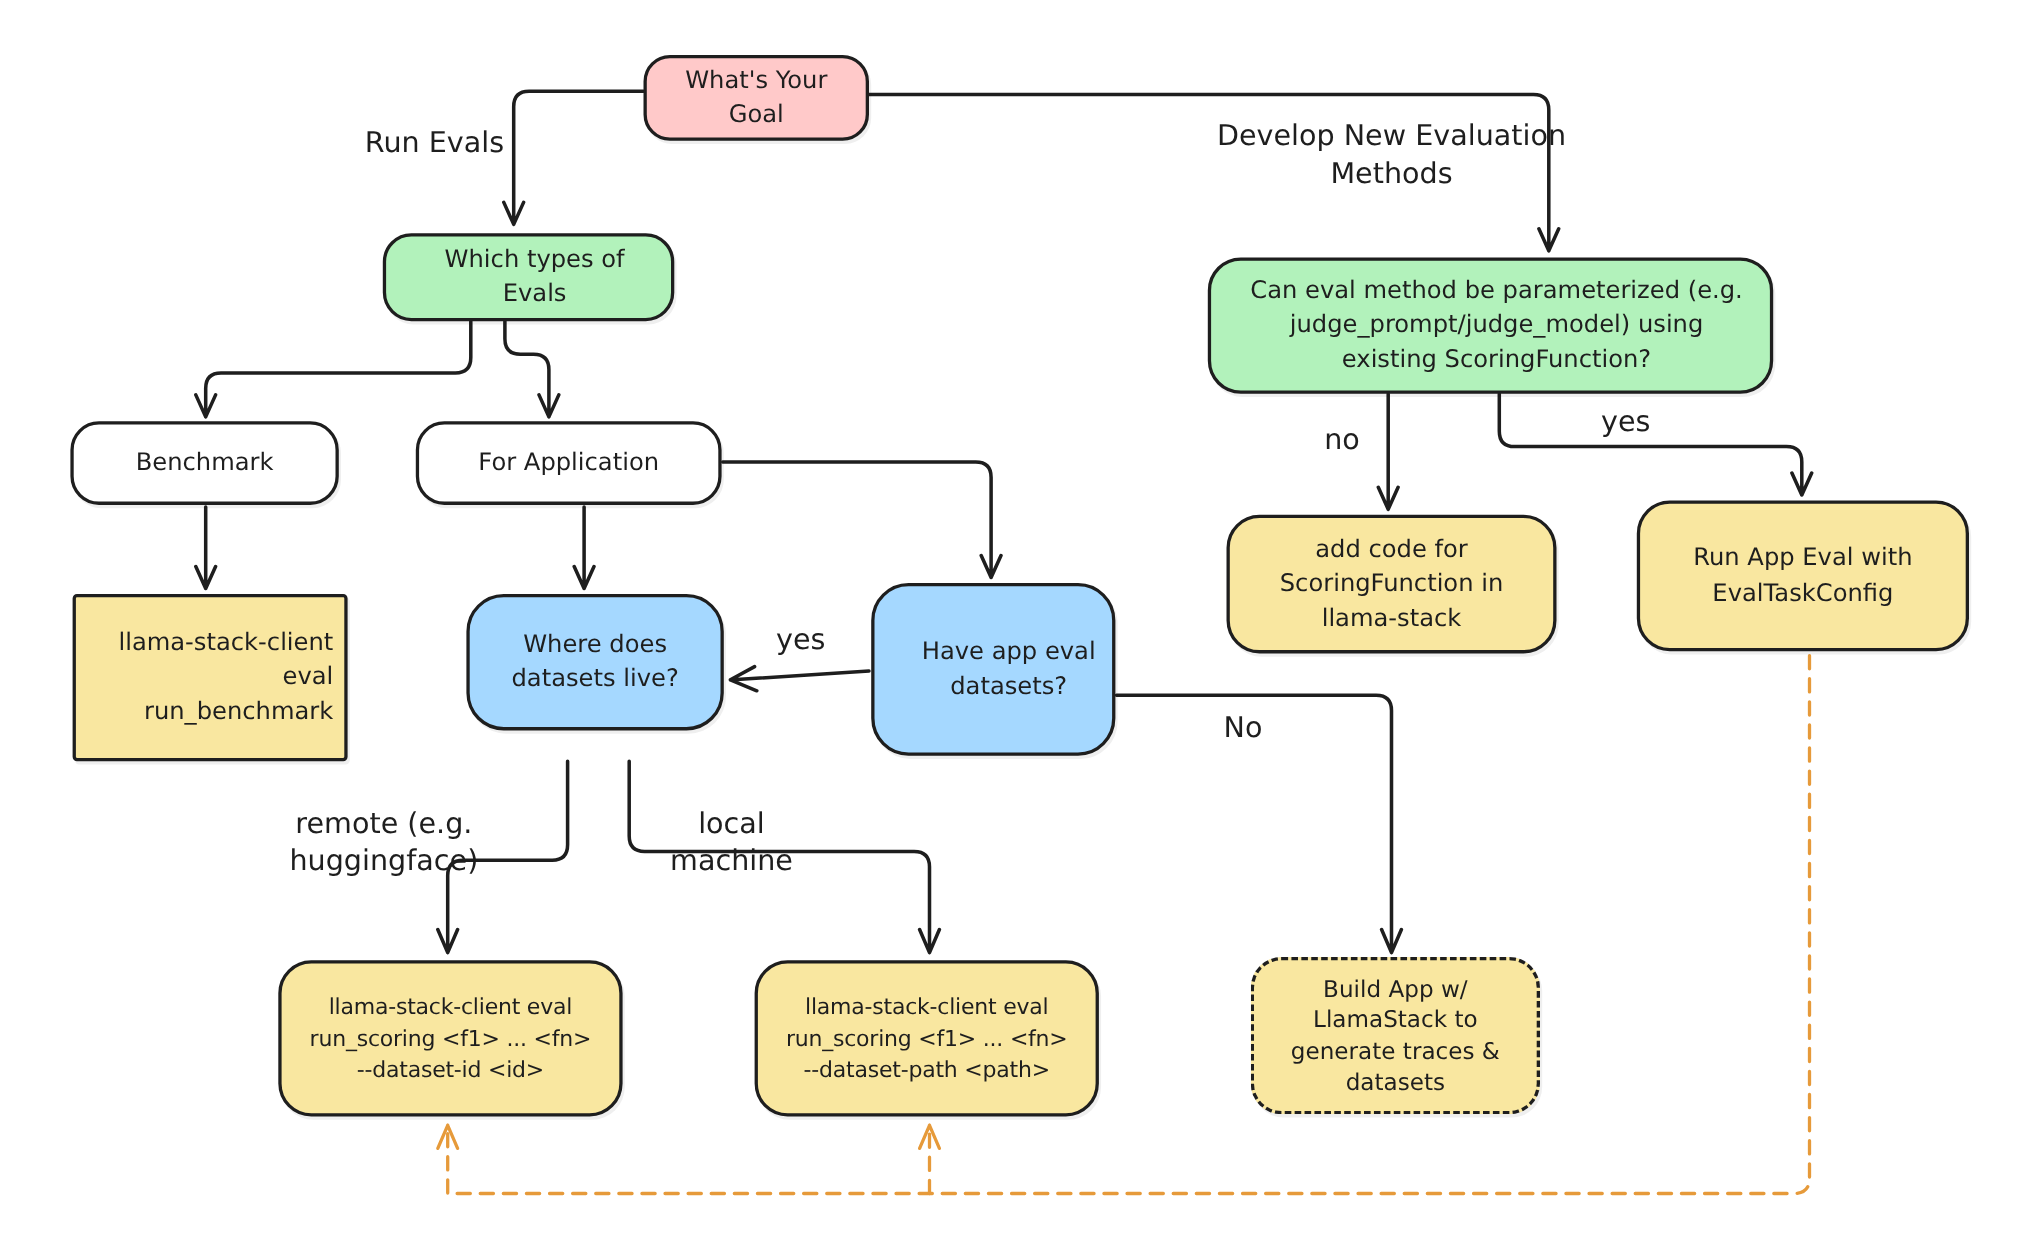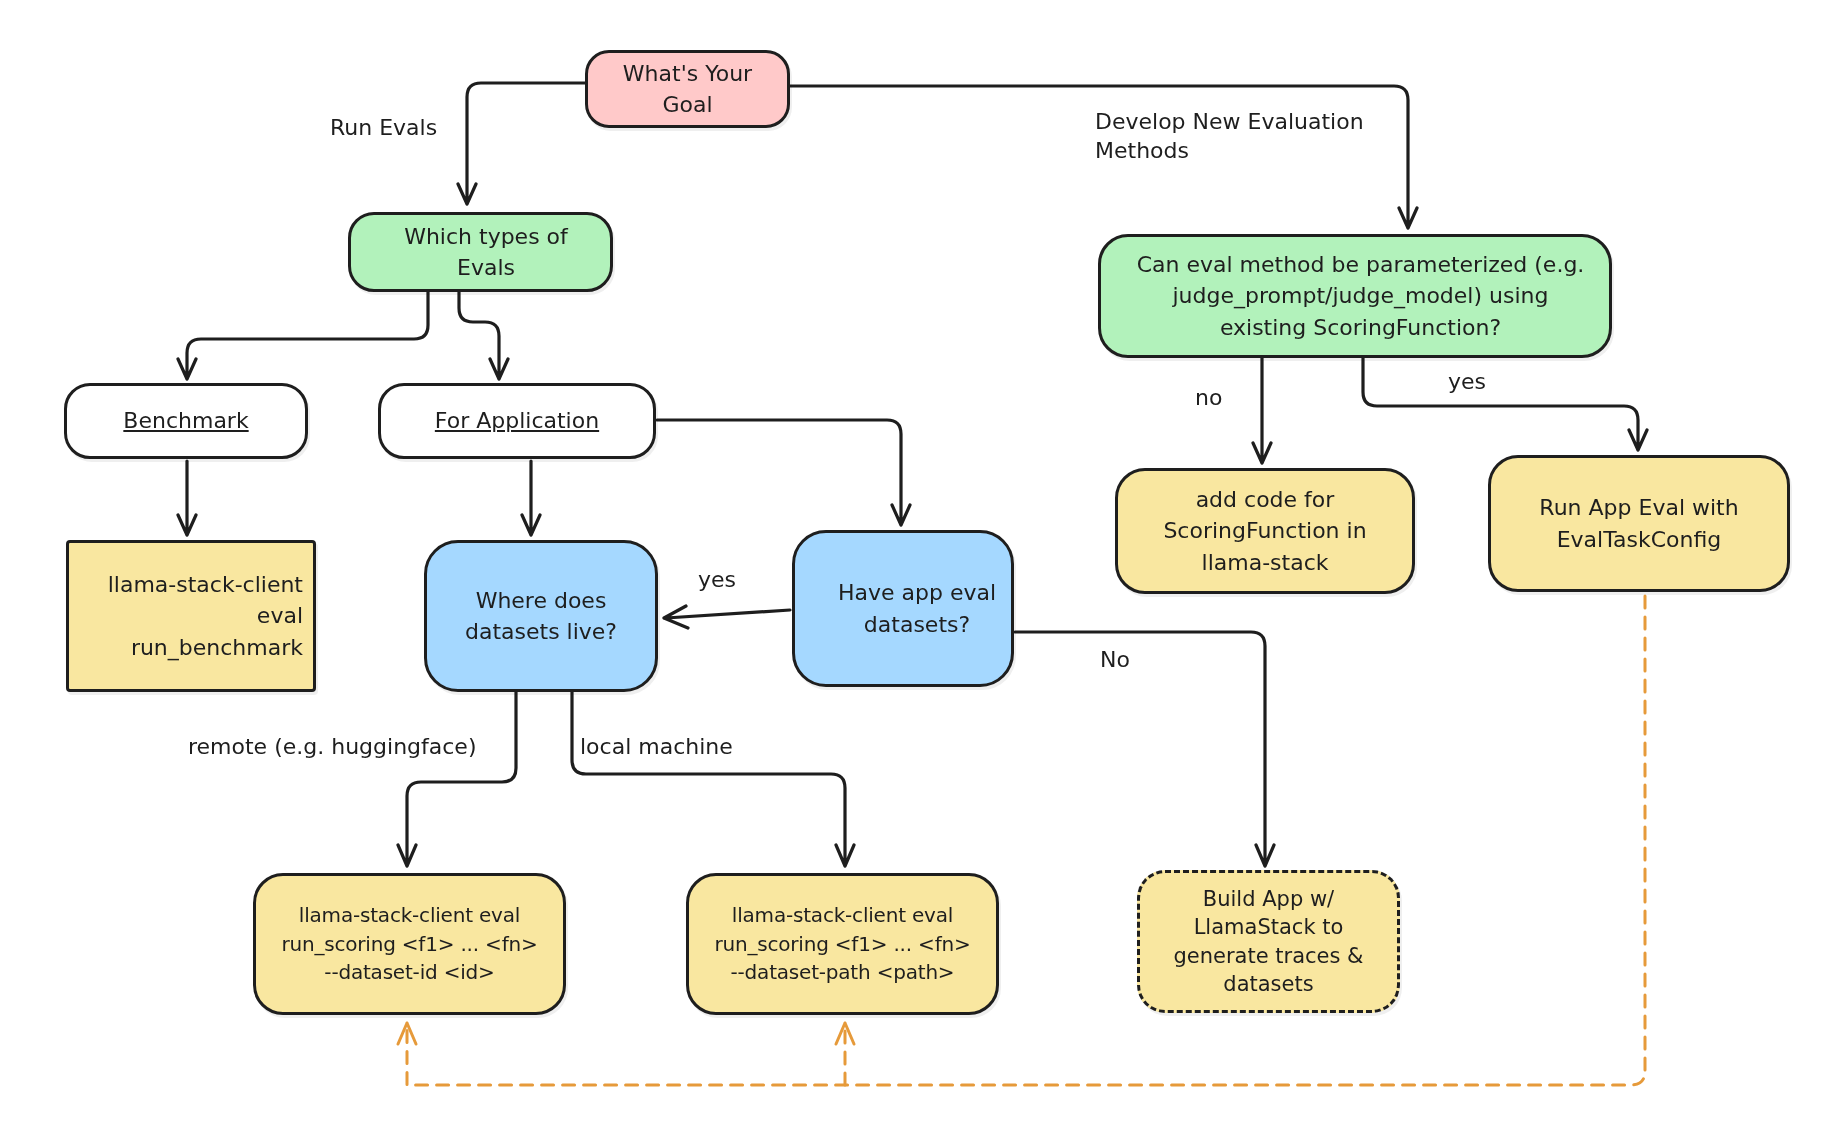--- a/index.html
+++ b/index.html
@@ -10,24 +10,24 @@
   .edge.orange{stroke:var(--orange);stroke-width:3;}
   .edge.dashed{stroke-dasharray:12 9;}
   .node{position:absolute;display:flex;align-items:center;justify-content:center;text-align:center;
         border:3.5px solid var(--stroke);border-radius:30px;font-size:22px;line-height:1.42;
         padding:6px 10px;box-sizing:border-box;box-shadow:2px 3px 0 rgba(30,30,30,0.07);}
   .node span{white-space:pre-line;}
   .pink{background:var(--pink);}
   .green{background:var(--green);padding-left:21px;}
   .blue{background:var(--blue);}
   .yellow{background:var(--yellow);}
-  .white{background:#ffffff;text-decoration:underline;}
+  .white{background:#ffffff;}
   .dashedbox{border-style:dashed;border-width:3.5px;}
   .cmd{font-size:20px;letter-spacing:-0.2px;padding:6px 20px;}
-  .elabel{position:absolute;text-align:left;white-space:pre-line;font-size:22px;line-height:1.3;
+  .elabel{position:absolute;text-align:center;white-space:pre-line;font-size:26px;line-height:1.3;
           color:var(--stroke);}
   .small{font-size:21px;}
 </style>
 </head>
 <body>
 
 <div id="canvas">
 
   <svg class="wires">
 
@@ -79,21 +79,21 @@
 
   <div class="node white" style="left:378px;top:383px;width:278px;height:76px;border-radius:26px;">
     <span>For Application</span>
   </div>
 
   <div class="node yellow" style="left:66px;top:540px;width:250px;height:152px;border-radius:4px;text-align:right;">
     <span>llama-stack-client
 eval run_benchmark</span>
   </div>
 
-  <div class="node blue" style="left:424px;top:540px;width:234px;height:152px;border-radius:34px;">
+  <div class="node blue" style="left:424px;top:540px;width:234px;height:124px;border-radius:34px;">
     <span>Where does
 datasets live?</span>
   </div>
 
   <div class="node blue" style="left:792px;top:530px;width:222px;height:157px;border-radius:34px;padding-left:38px;">
     <span>Have app eval
 datasets?</span>
   </div>
 
   <div class="node green" style="left:1098px;top:234px;width:514px;height:124px;border-radius:30px;">

